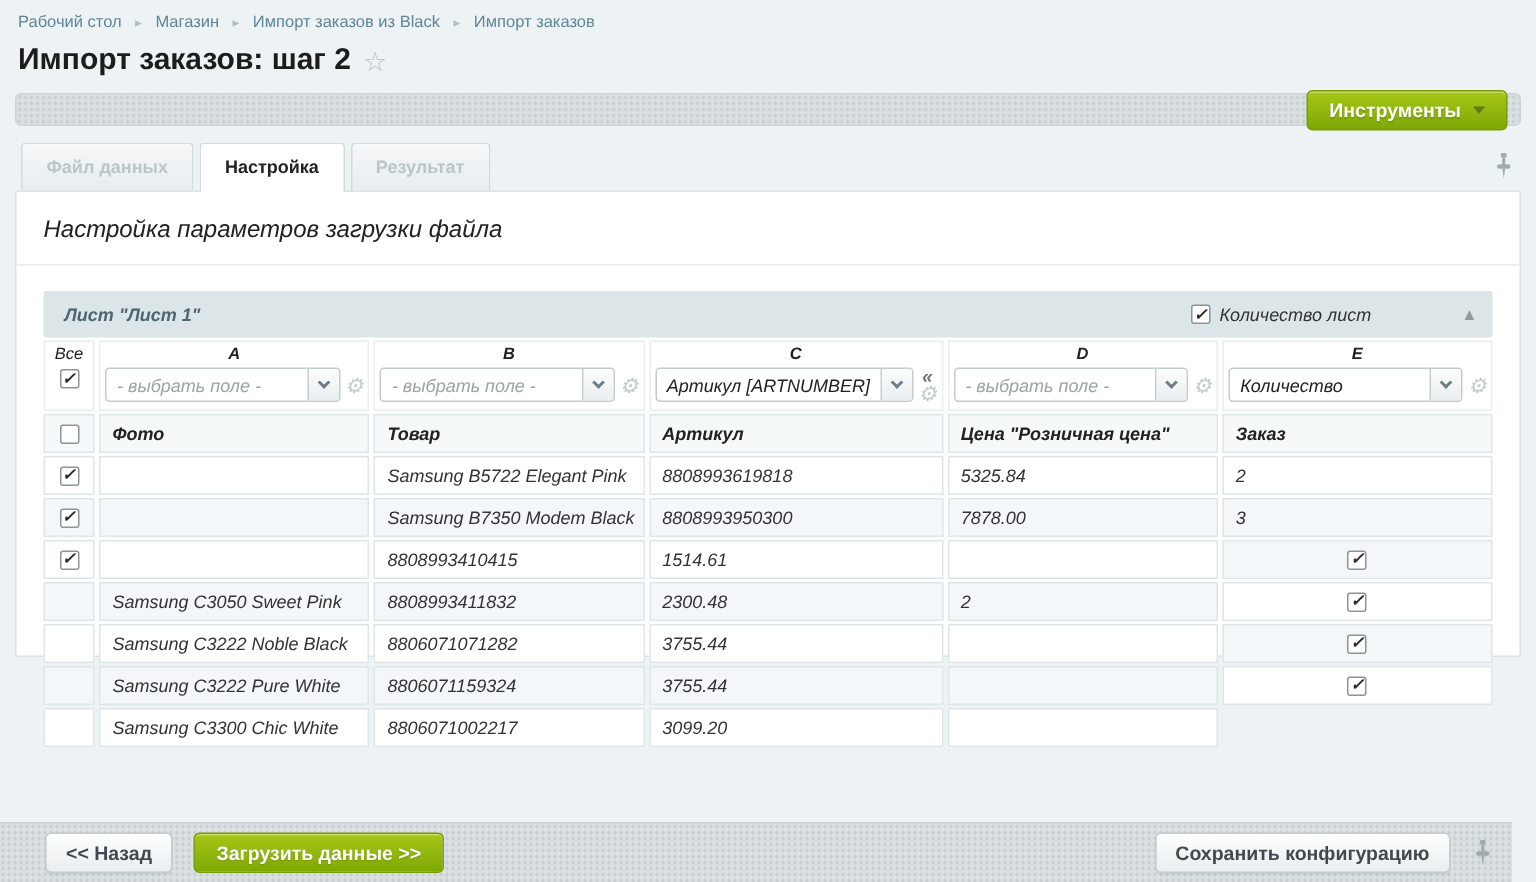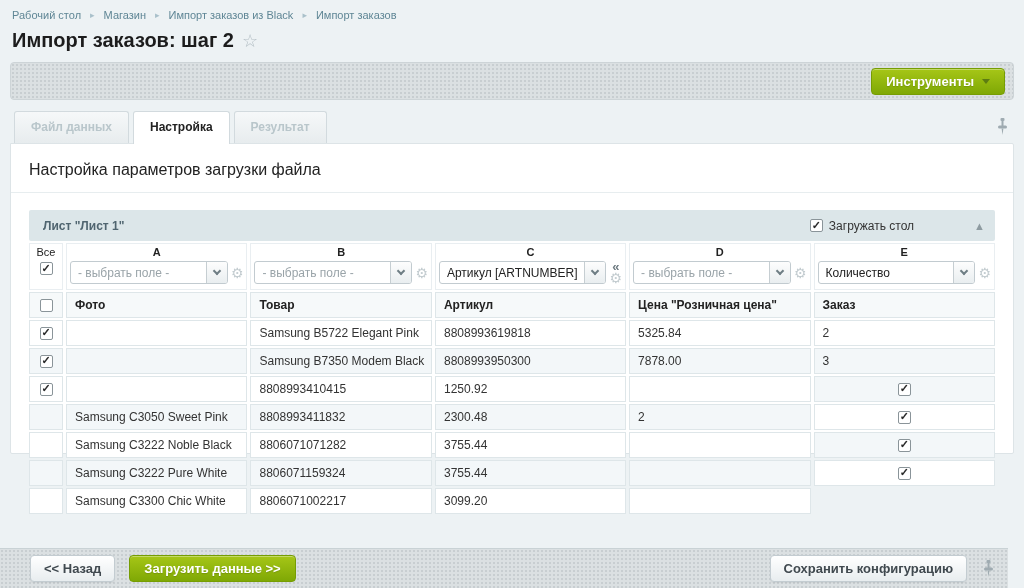--- a/index.html
+++ b/index.html
@@ -22,21 +22,21 @@
   .page-title { font-size:20px; font-weight:bold; color:#1c1c1c; }
   .fav-star { color:#b4bfc5; font-size:18px; cursor:pointer; }
 
   
   .dotted {
     background-color:#dbe0e2;
     background-image:radial-gradient(#c8ced1 1px, rgba(0,0,0,0) 1.2px);
     background-size:4px 4px;
   }
   .toolbar {
-    margin:2px 10px 0 10px; height:38px; border-radius:4px;
+    margin:2px 10px 0 10px; height:22px; border-radius:4px;
     display:flex; align-items:center; justify-content:flex-end; padding-right:8px;
     border:1px solid #cdd4d7;
   }
   .btn-green {
     background:linear-gradient(#a6c617,#7fa805);
     border:1px solid #769d03; border-radius:4px;
     color:#fff; font-weight:bold; font-size:13px;
     padding:5px 14px; cursor:pointer;
     display:inline-flex; align-items:center; gap:8px;
     text-shadow:0 1px 1px rgba(0,0,0,.15);
@@ -61,21 +61,21 @@
     padding:8px 16px 9px 16px; font-size:12px; font-weight:bold;
     background:linear-gradient(#f6f8f9,#e7ecee); color:#b9c6cb;
     margin-left:4px; cursor:default;
   }
   .tab.active { background:#fff; color:#222; margin-bottom:-1px; padding-bottom:10px; cursor:pointer; }
   .tab-pin { margin-left:auto; align-self:center; padding:0 6px; cursor:pointer; }
 
   
   .panel {
     margin:0 10px; background:#fff; border:1px solid #dde4e7; border-radius:0 2px 2px 2px;
-    height:311px; position:relative; z-index:1;
+    height:311px; position:relative; z-index:1;font-style:italic;
   }
   .panel-heading {
     font-size:16px; color:#222; padding:17px 18px 13px 18px;
     border-bottom:1px solid #e7edef;
   }
 
   .sheet { margin:17px 18px 0 18px; }
   .sheet-header {
     background:#dce6e9; height:31px; display:flex; align-items:center;
     padding:0 10px 0 14px; border-radius:2px;
@@ -188,21 +188,21 @@
 
 <div class="panel">
   <div class="panel-heading">Настройка параметров загрузки файла</div>
 
   <div class="sheet">
     <div class="sheet-header">
       <span class="sheet-title">Лист "Лист 1"</span>
       <span class="sheet-right">
         <span class="sheet-load">
           <span class="cb" data-checked="true"></span>
-          <span>Загружать стол</span>
+          <span>Количество лист</span>
         </span>
         <span class="collapse-arr">▲</span>
       </span>
     </div>
 
 
     <div class="sheet-grid">
 
       <div class="map-cell">
         <span class="all-cb-label">Все</span>
@@ -302,21 +302,21 @@
       <div class="dcell row-even">Samsung B7350 Modem Black</div>
       <div class="dcell row-even">8808993950300</div>
       <div class="dcell row-even">7878.00</div>
       <div class="dcell row-even">3</div>
 
       <div class="dcell cb-cell row-odd">
         <span class="cb" data-checked="true"></span>
       </div>
       <div class="dcell row-odd"></div>
       <div class="dcell row-odd">8808993410415</div>
-      <div class="dcell row-odd">1250.92</div>
+      <div class="dcell row-odd">1514.61</div>
       <div class="dcell row-odd"></div>
 
       <div class="dcell cb-cell row-even">
         <span class="cb" data-checked="true"></span>
       </div>
       <div class="dcell row-even"></div>
       <div class="dcell row-even">Samsung C3050 Sweet Pink</div>
       <div class="dcell row-even">8808993411832</div>
       <div class="dcell row-even">2300.48</div>
       <div class="dcell row-even">2</div>

